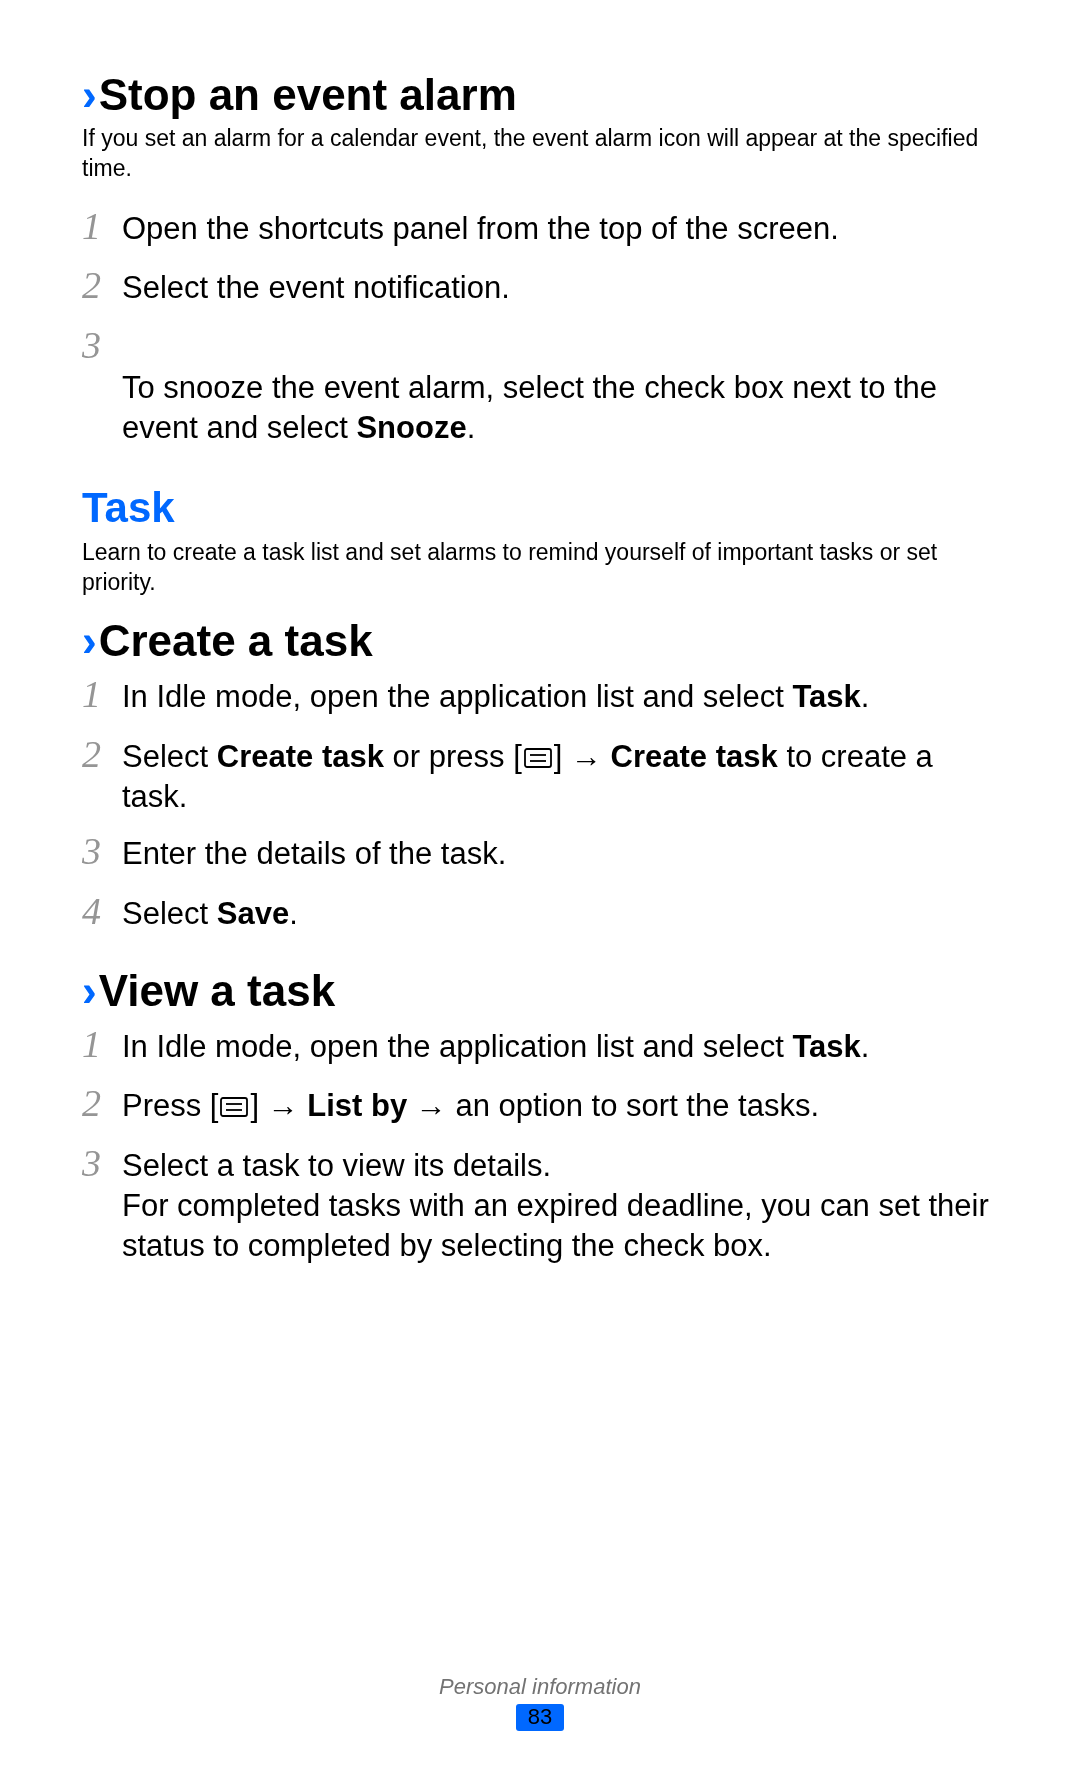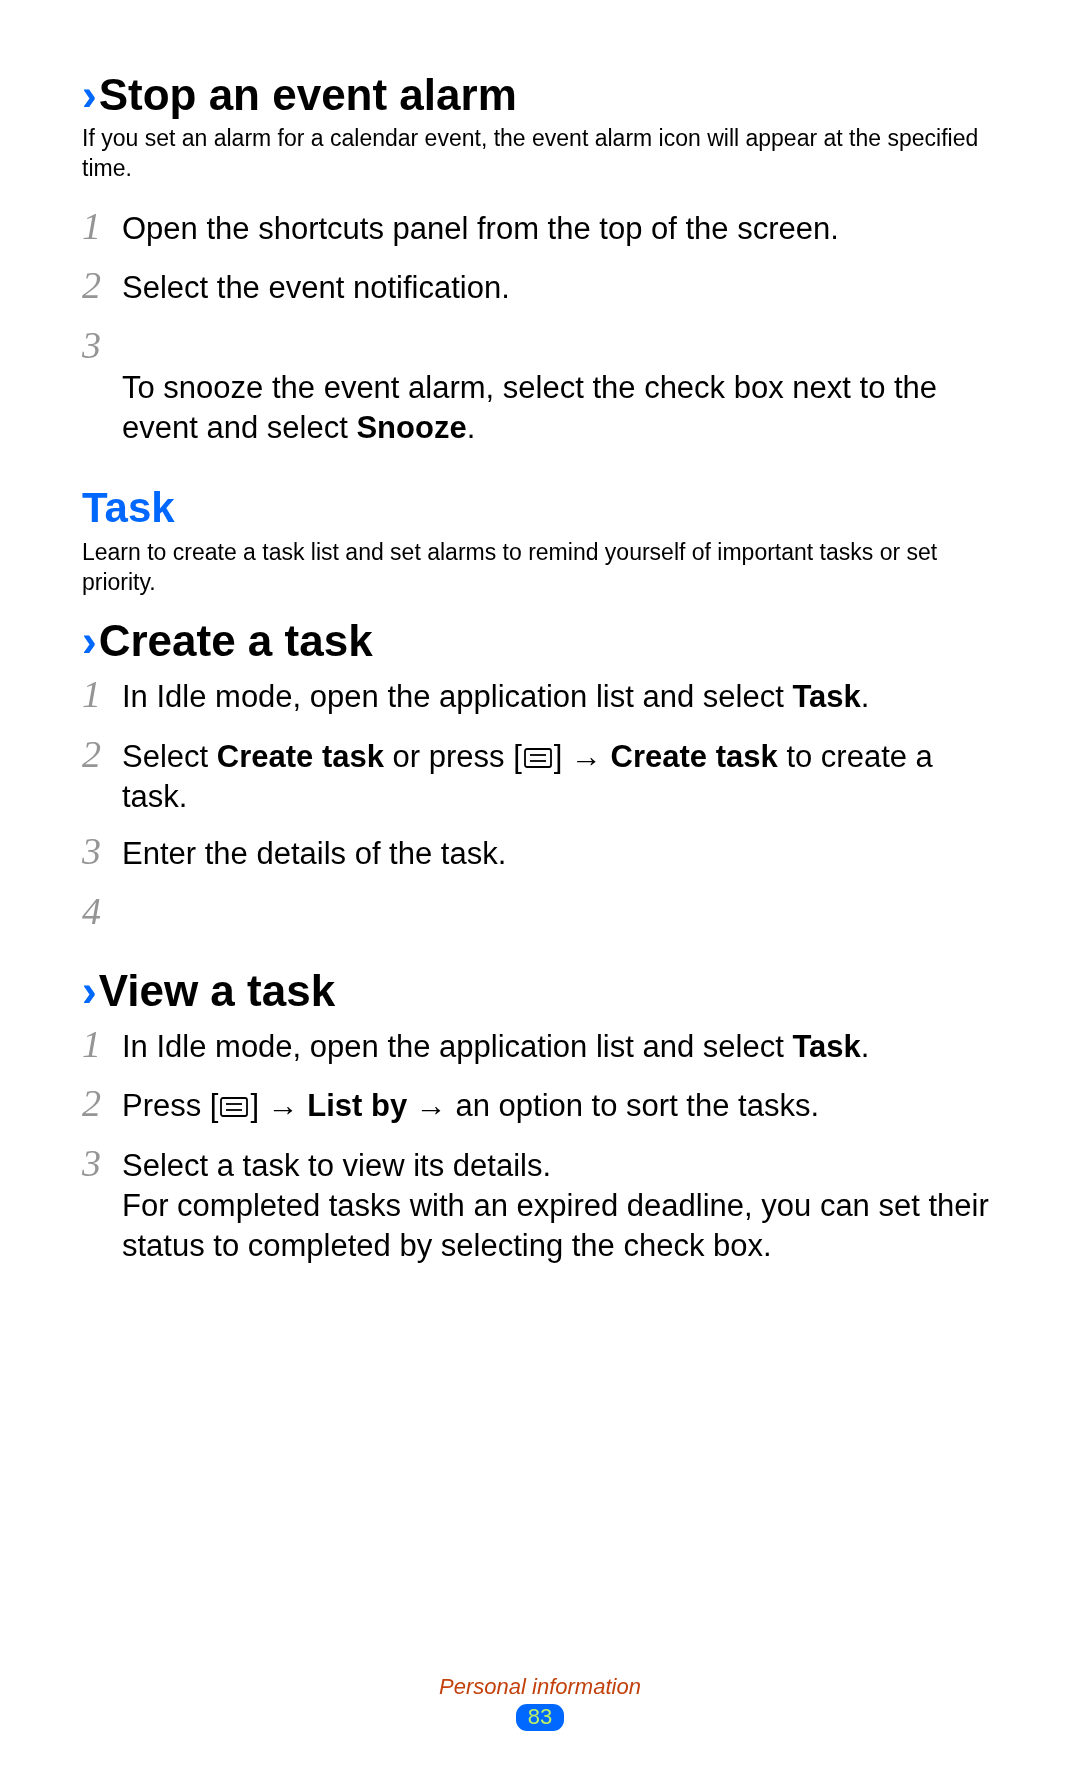--- a/index.html
+++ b/index.html
@@ -75,29 +75,29 @@
     .footer {
       position: absolute;
       bottom: 40px;
       left: 0;
       width: 100%;
       text-align: center;
     }
     .footer-label {
       font-style: italic;
       font-size: 22px;
-      color: #c2410c;
+      color: #737373;
       margin-bottom: 4px;
     }
     .page-badge {
       display: inline-block;
       background: #0068ff;
-      color: #bef264;
+      color: #000000;
       font-size: 22px;
-      border-radius: 11px;
+      border-radius: 3px;
       padding: 0px 12px 1px 12px;
       font-weight: normal;
     }
   </style>
 </head>
 <body>
 
 <div class="sub-heading">
   <span class="chevron">›</span><span>Stop an event alarm</span>
 </div>
@@ -142,20 +142,23 @@
           <line x1="6" y1="13" x2="22" y2="13" stroke="#000" stroke-width="1.8"></line>
         </svg><span>] → </span><span class="bold">Create task</span><span> to create a task.</span>
     </span>
   </li>
   <li class="step-item">
     <span class="step-number">3</span>
     <span class="step-text">Enter the details of the task.</span>
   </li>
   <li class="step-item">
     <span class="step-number">4</span>
+    <span class="step-text">
+      <span>Select </span><span class="bold">Save</span><span>.</span>
+    </span>
   </li>
 </ul>
 
 <div class="sub-heading">
   <span class="chevron">›</span><span>View a task</span>
 </div>
 <ul class="step-list">
   <li class="step-item">
     <span class="step-number">1</span>
     <span class="step-text">

